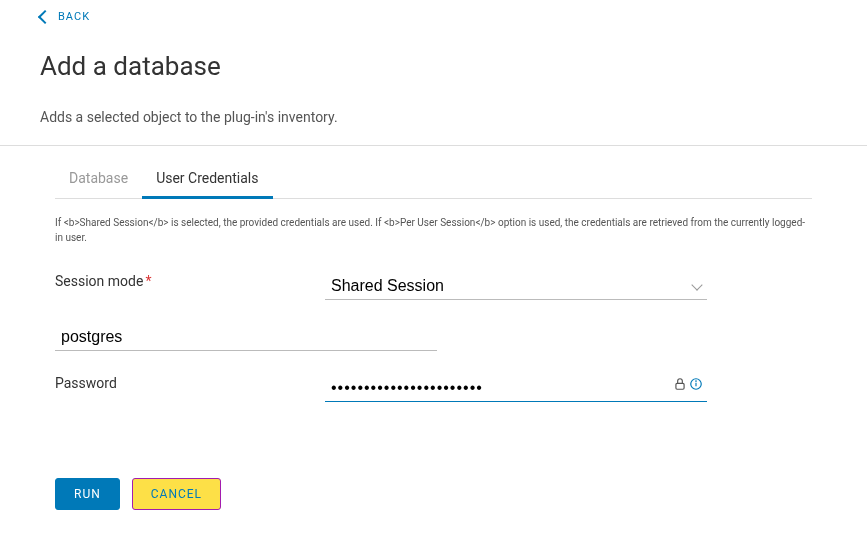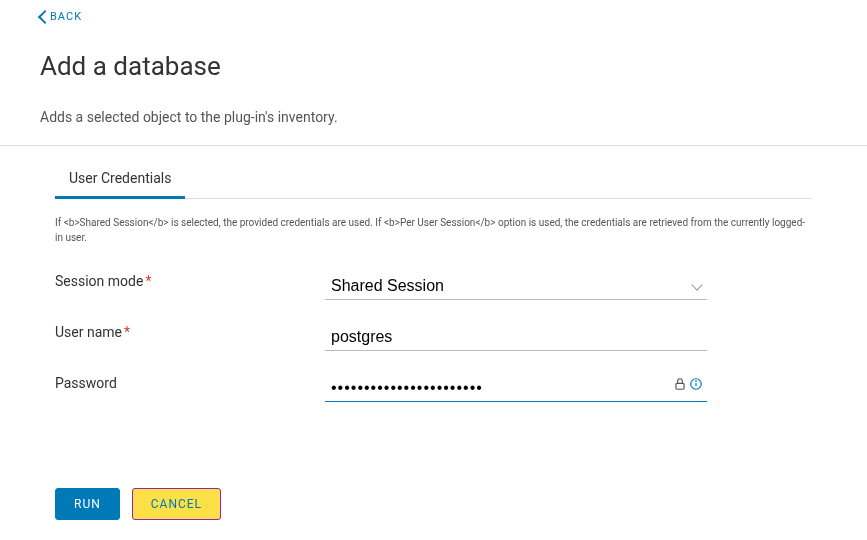--- a/index.html
+++ b/index.html
@@ -7,20 +7,21 @@
       font-family: -apple-system, BlinkMacSystemFont, "Segoe UI", Roboto, Helvetica, Arial, sans-serif;
       color: #333;
       background: #fff;
       width: 867px;
       height: 540px;
       position: relative;
     }
     .back-link {
       display: flex;
       align-items: center;
+      gap: 8px;
       padding: 10px 40px;
       color: #0079b8;
       font-size: 11px;
       letter-spacing: 1px;
       cursor: pointer;
     }
     .chevron-left {
       width: 10px;
       height: 10px;
       border-left: 2px solid #0079b8;
@@ -122,21 +123,21 @@
       gap: 2px;
       align-items: center;
     }
     .lock-icon svg, .info-icon svg {
       width: 14px;
       height: 14px;
       display: block;
     }
     .footer {
       position: absolute;
-      bottom: 20px;
+      bottom: 30px;
       left: 55px;
       display: flex;
       gap: 12px;
     }
     .btn {
       padding: 8px 18px;
       font-size: 12px;
       letter-spacing: 1px;
       border-radius: 3px;
       cursor: pointer;
@@ -162,39 +163,37 @@
 </div>
 
 <h1 class="page-title">Add a database</h1>
 
 <p class="description">Adds a selected object to the plug-in's inventory.</p>
 
 <div class="divider"></div>
 
 <div class="content">
   <div class="tabs">
+    <div class="tab">Database</div>
     <div class="tab active">User Credentials</div>
   </div>
 
   <p class="tab-description">If &lt;b&gt;Shared Session&lt;/b&gt; is selected, the provided credentials are used. If &lt;b&gt;Per User Session&lt;/b&gt; option is used, the credentials are retrieved from the currently logged-in user.</p>
 
   <div class="form-row">
     <div class="form-label">
       <span>Session mode</span><span class="required">*</span>
     </div>
     <div class="form-input-wrap select-wrap">
       <input type="text" readonly="" class="select-input" value="Shared Session" style="">
       <span class="chevron-down"></span>
     </div>
   </div>
 
   <div class="form-row">
-    <div class="form-label">
-      <span>User name</span><span class="required">*</span>
-    </div>
     <div class="form-input-wrap">
       <input type="text" class="text-input" value="postgres" style="">
     </div>
   </div>
 
   <div class="form-row">
     <div class="form-label">
       <span>Password</span>
     </div>
     <div class="form-input-wrap">

